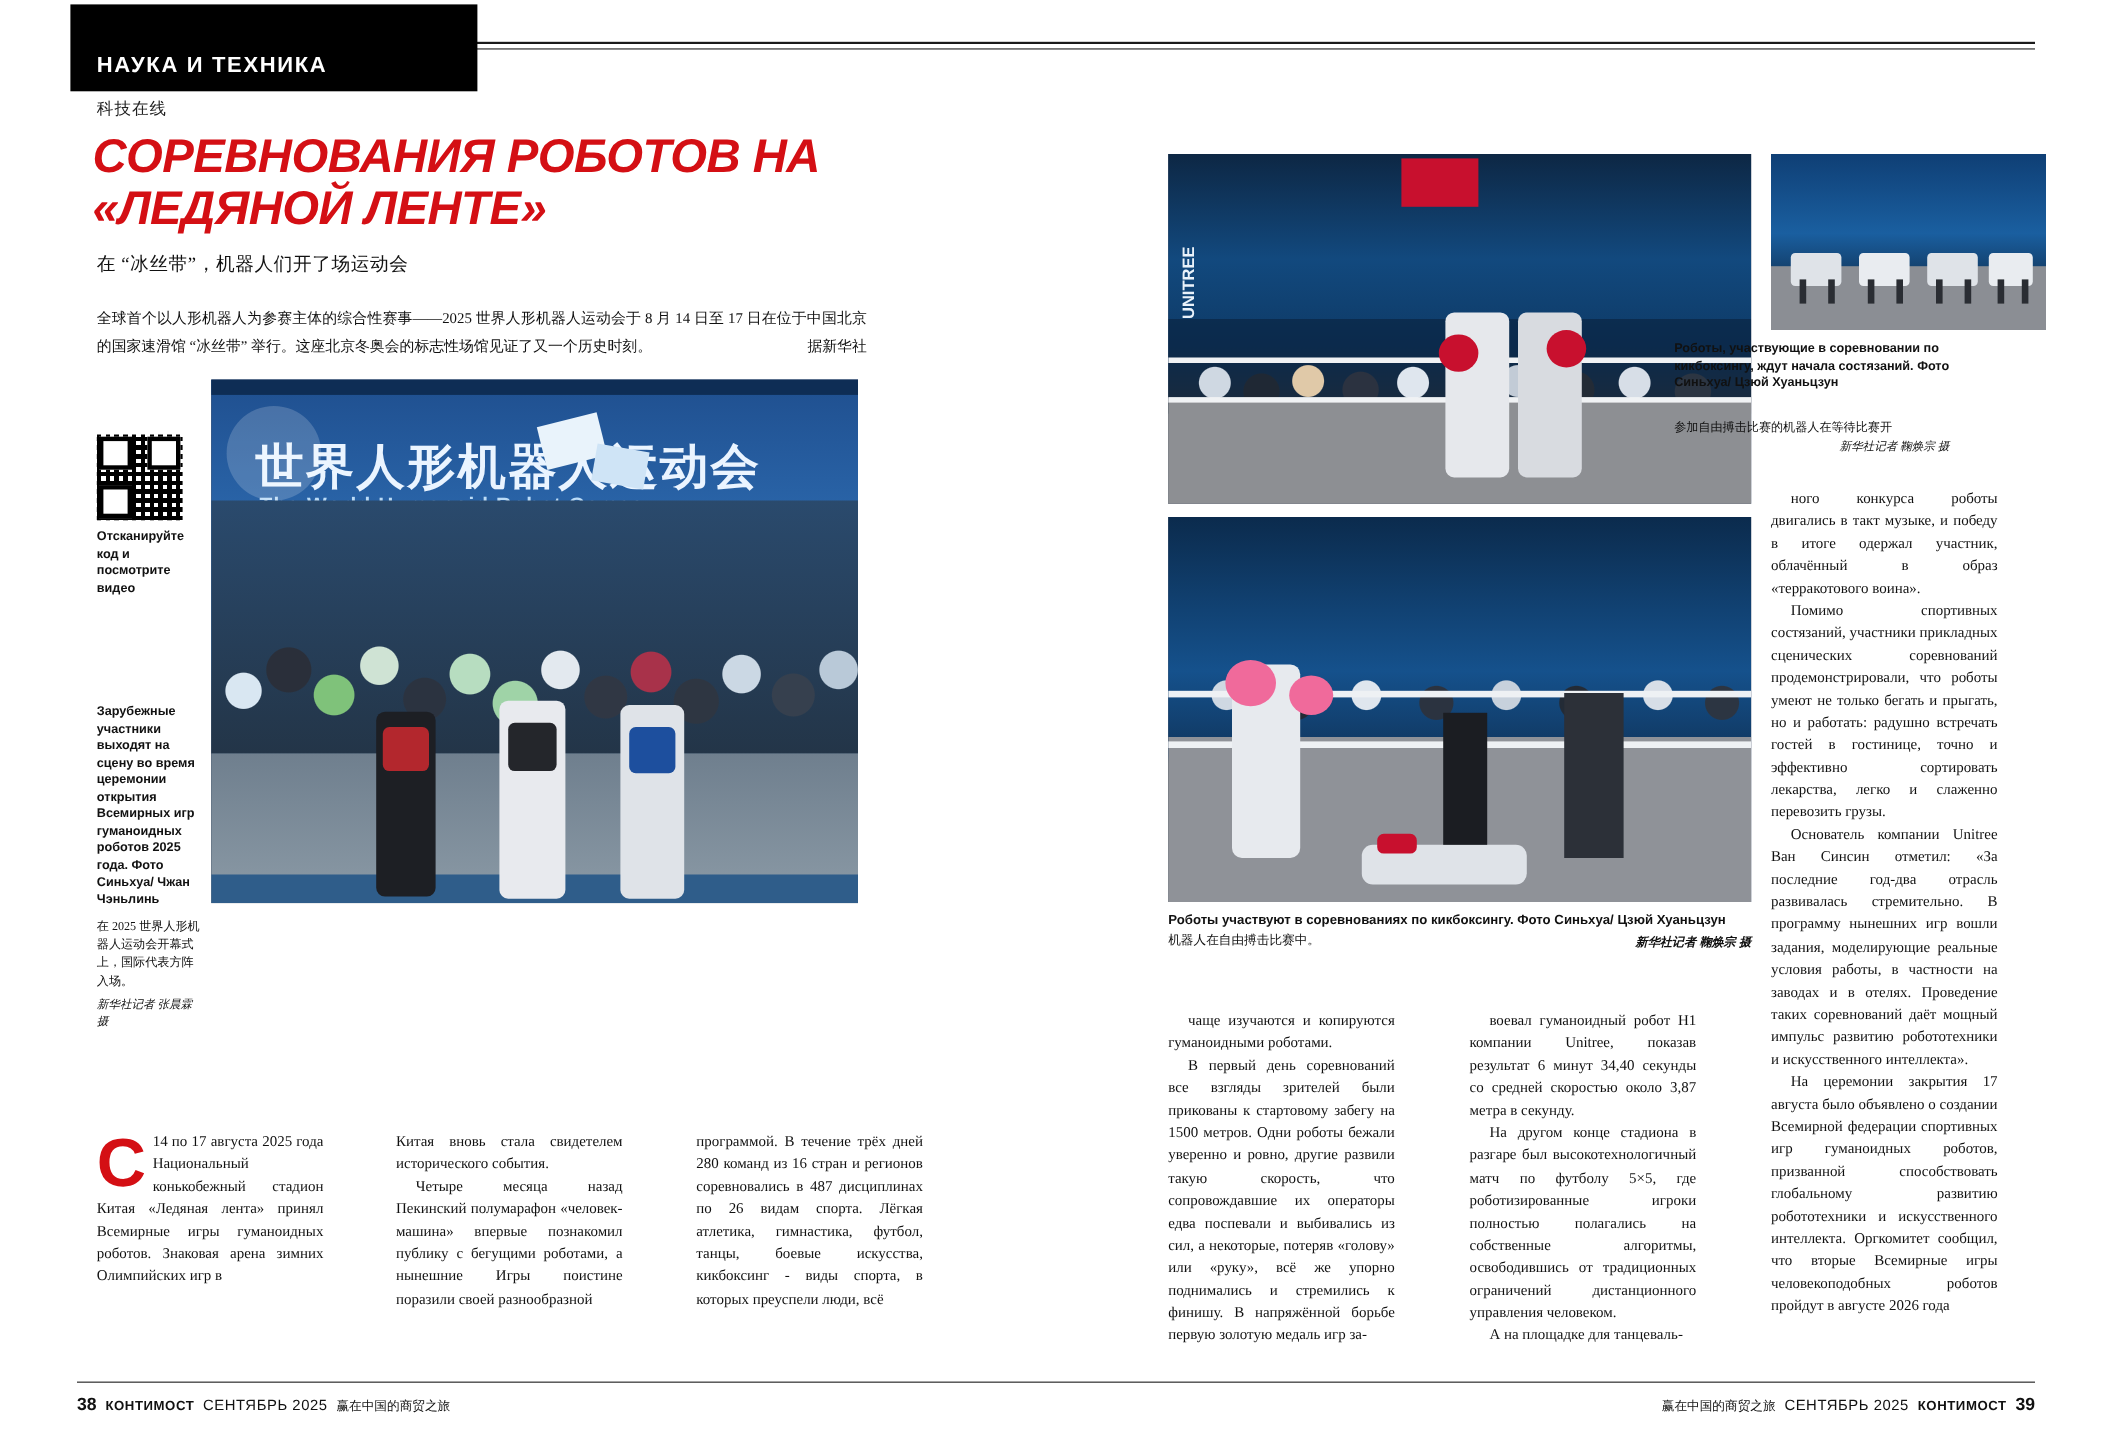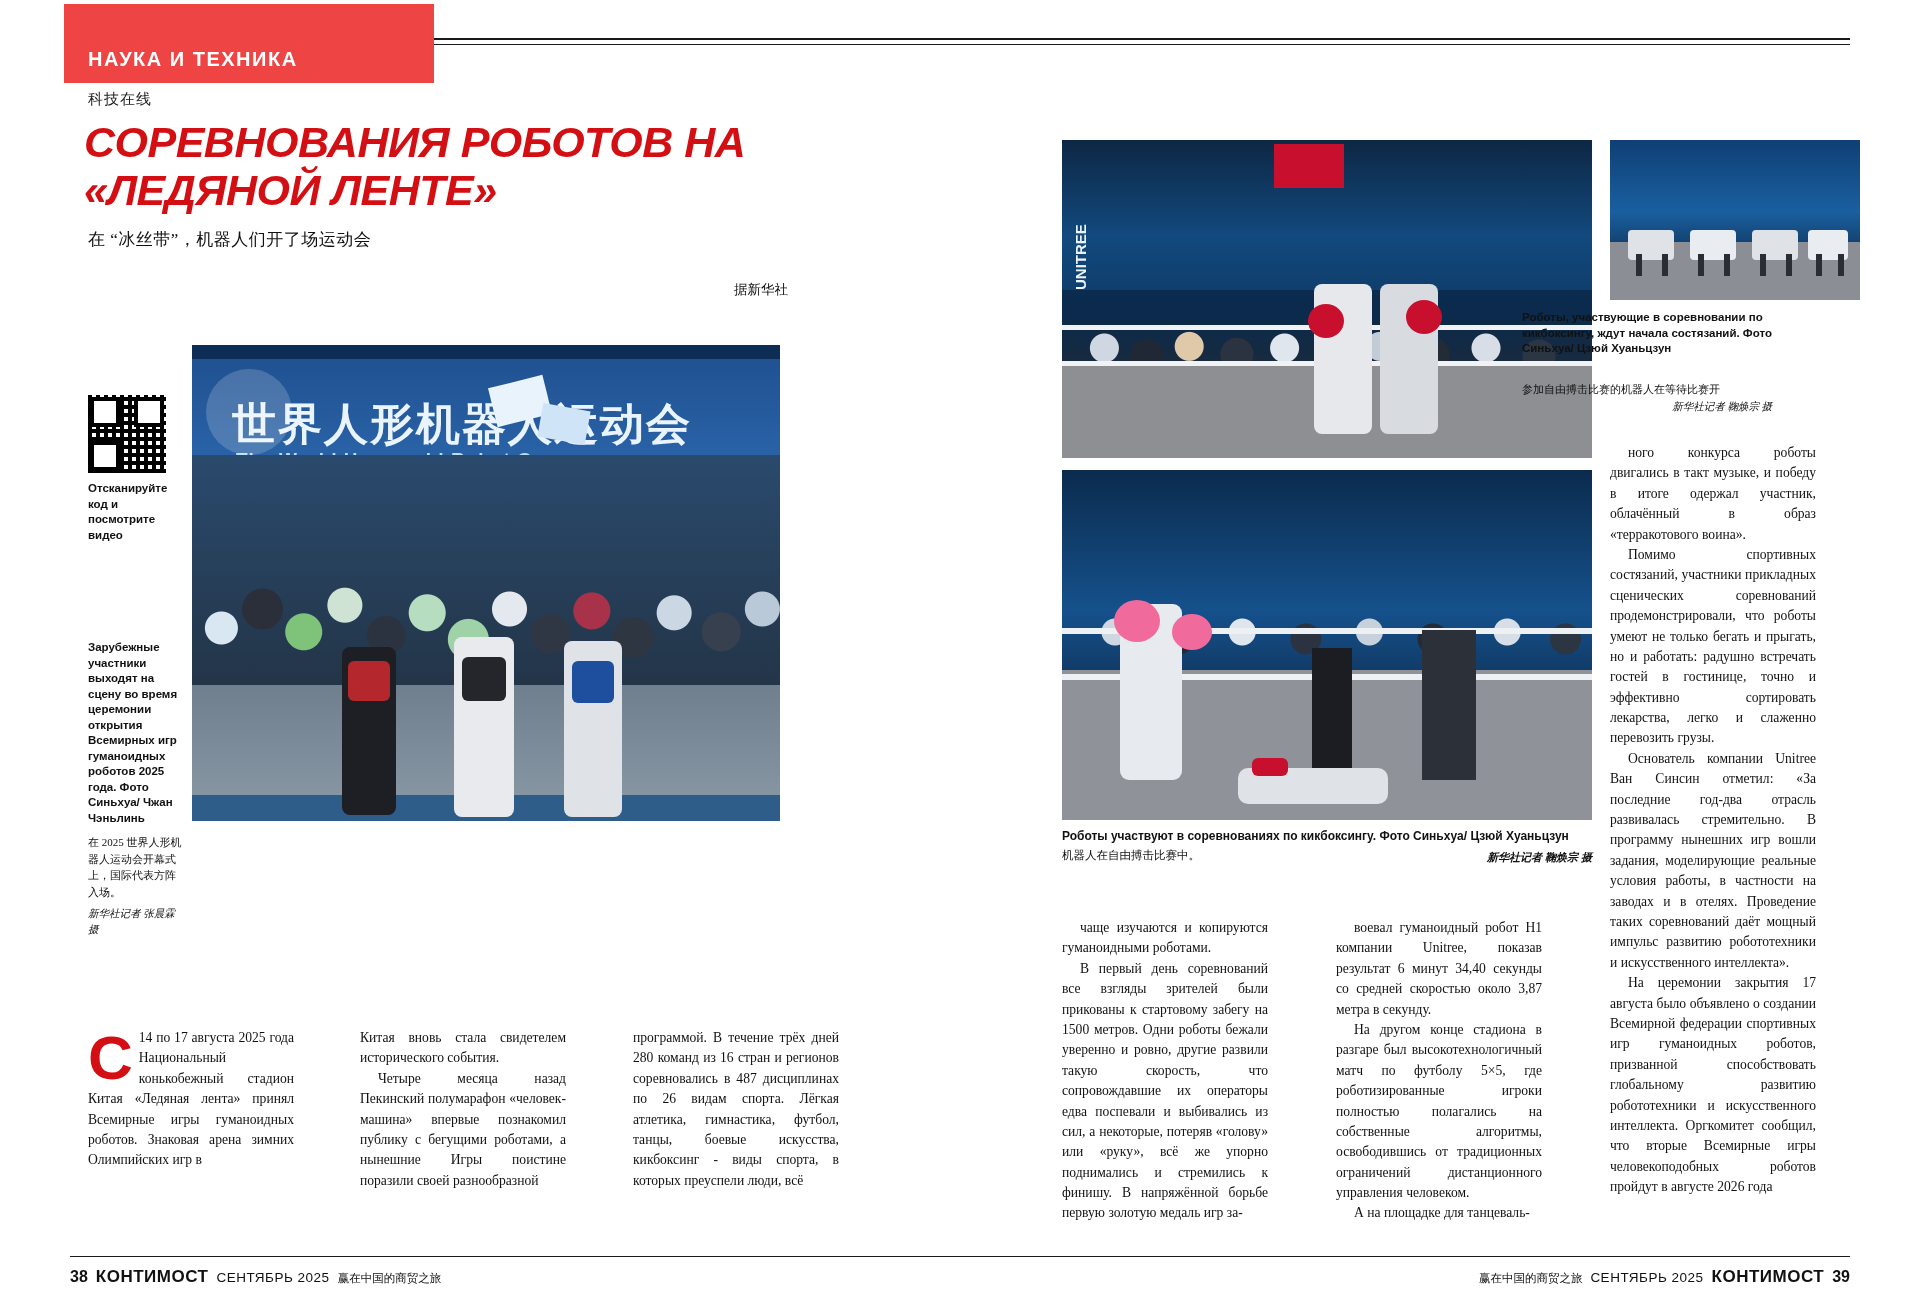--- a/index.html
+++ b/index.html
@@ -12,21 +12,21 @@
     position:relative;
   }
   .page{position:absolute;inset:0;}
 
   
   .rule-top{position:absolute;left:70px;right:70px;top:38px;height:2px;background:#1a1a1a;}
   .rule-top2{position:absolute;left:70px;right:70px;top:44px;height:1px;background:#1a1a1a;}
 
   .section-tab{
     position:absolute;left:64px;top:4px;width:370px;height:79px;
-    background:#ef4444;
+    background:#000000;
   }
   .section-tab .label{
     position:absolute;left:24px;bottom:12px;
     color:#fff;font-family:"Liberation Sans",sans-serif;font-weight:bold;
     font-size:20px;letter-spacing:1.5px;
   }
 
   .cn-kicker{
     position:absolute;left:88px;top:90px;
     font-size:15px;color:#222;letter-spacing:1px;
@@ -124,21 +124,21 @@
   #colR3{left:1610px;top:443px;}
   .colR p{margin:0;text-indent:18px;}
   .colR p.first{text-indent:18px;}
 
   
   .footer-rule{position:absolute;left:70px;right:70px;bottom:46px;height:1px;background:#1a1a1a;}
   .footer{position:absolute;bottom:16px;font-family:"Liberation Sans",sans-serif;font-size:13px;color:#111;}
   #footer-left{left:70px;display:flex;align-items:baseline;gap:8px;}
   #footer-right{right:70px;display:flex;align-items:baseline;gap:8px;}
   .pagenum{font-weight:bold;font-size:16px;}
-  .brand{font-weight:bold;font-size:17px;letter-spacing:0.5px;}
+  .brand{font-weight:bold;font-size:12px;letter-spacing:0.5px;}
   .issue{font-size:13.5px;letter-spacing:0.5px;}
   .cn-small{font-family:"Liberation Serif",serif;font-size:11.5px;margin-top:25px;}
 
   
   .scene{position:absolute;inset:0;}
   .sky{position:absolute;inset:0;}
   .floor{position:absolute;left:0;right:0;bottom:0;}
   .blob{position:absolute;border-radius:50%;}
   .bar{position:absolute;}
   .txtpic{position:absolute;font-family:"Liberation Sans",sans-serif;font-weight:bold;color:#cfe6fb;}
@@ -155,20 +155,21 @@
     <div class="label">НАУКА И ТЕХНИКА</div>
   </div>
 
   <div class="cn-kicker">科技在线</div>
 
   <div class="headline">СОРЕВНОВАНИЯ РОБОТОВ НА «ЛЕДЯНОЙ ЛЕНТЕ»</div>
 
   <div class="subhead-cn">在 “冰丝带”，机器人们开了场运动会</div>
 
   <div class="lede">
+    <span>全球首个以人形机器人为参赛主体的综合性赛事——2025 世界人形机器人运动会于 8 月 14 日至 17 日在位于中国北京的国家速滑馆 “冰丝带” 举行。这座北京冬奥会的标志性场馆见证了又一个历史时刻。</span>
     <span class="src">据新华社</span>
   </div>
 
   <div class="qr-wrap">
     <div class="qr">
         <div class="q3"></div>
       </div>
     <div class="qr-cap">Отсканируйте код и посмотрите видео</div>
   </div>
 

